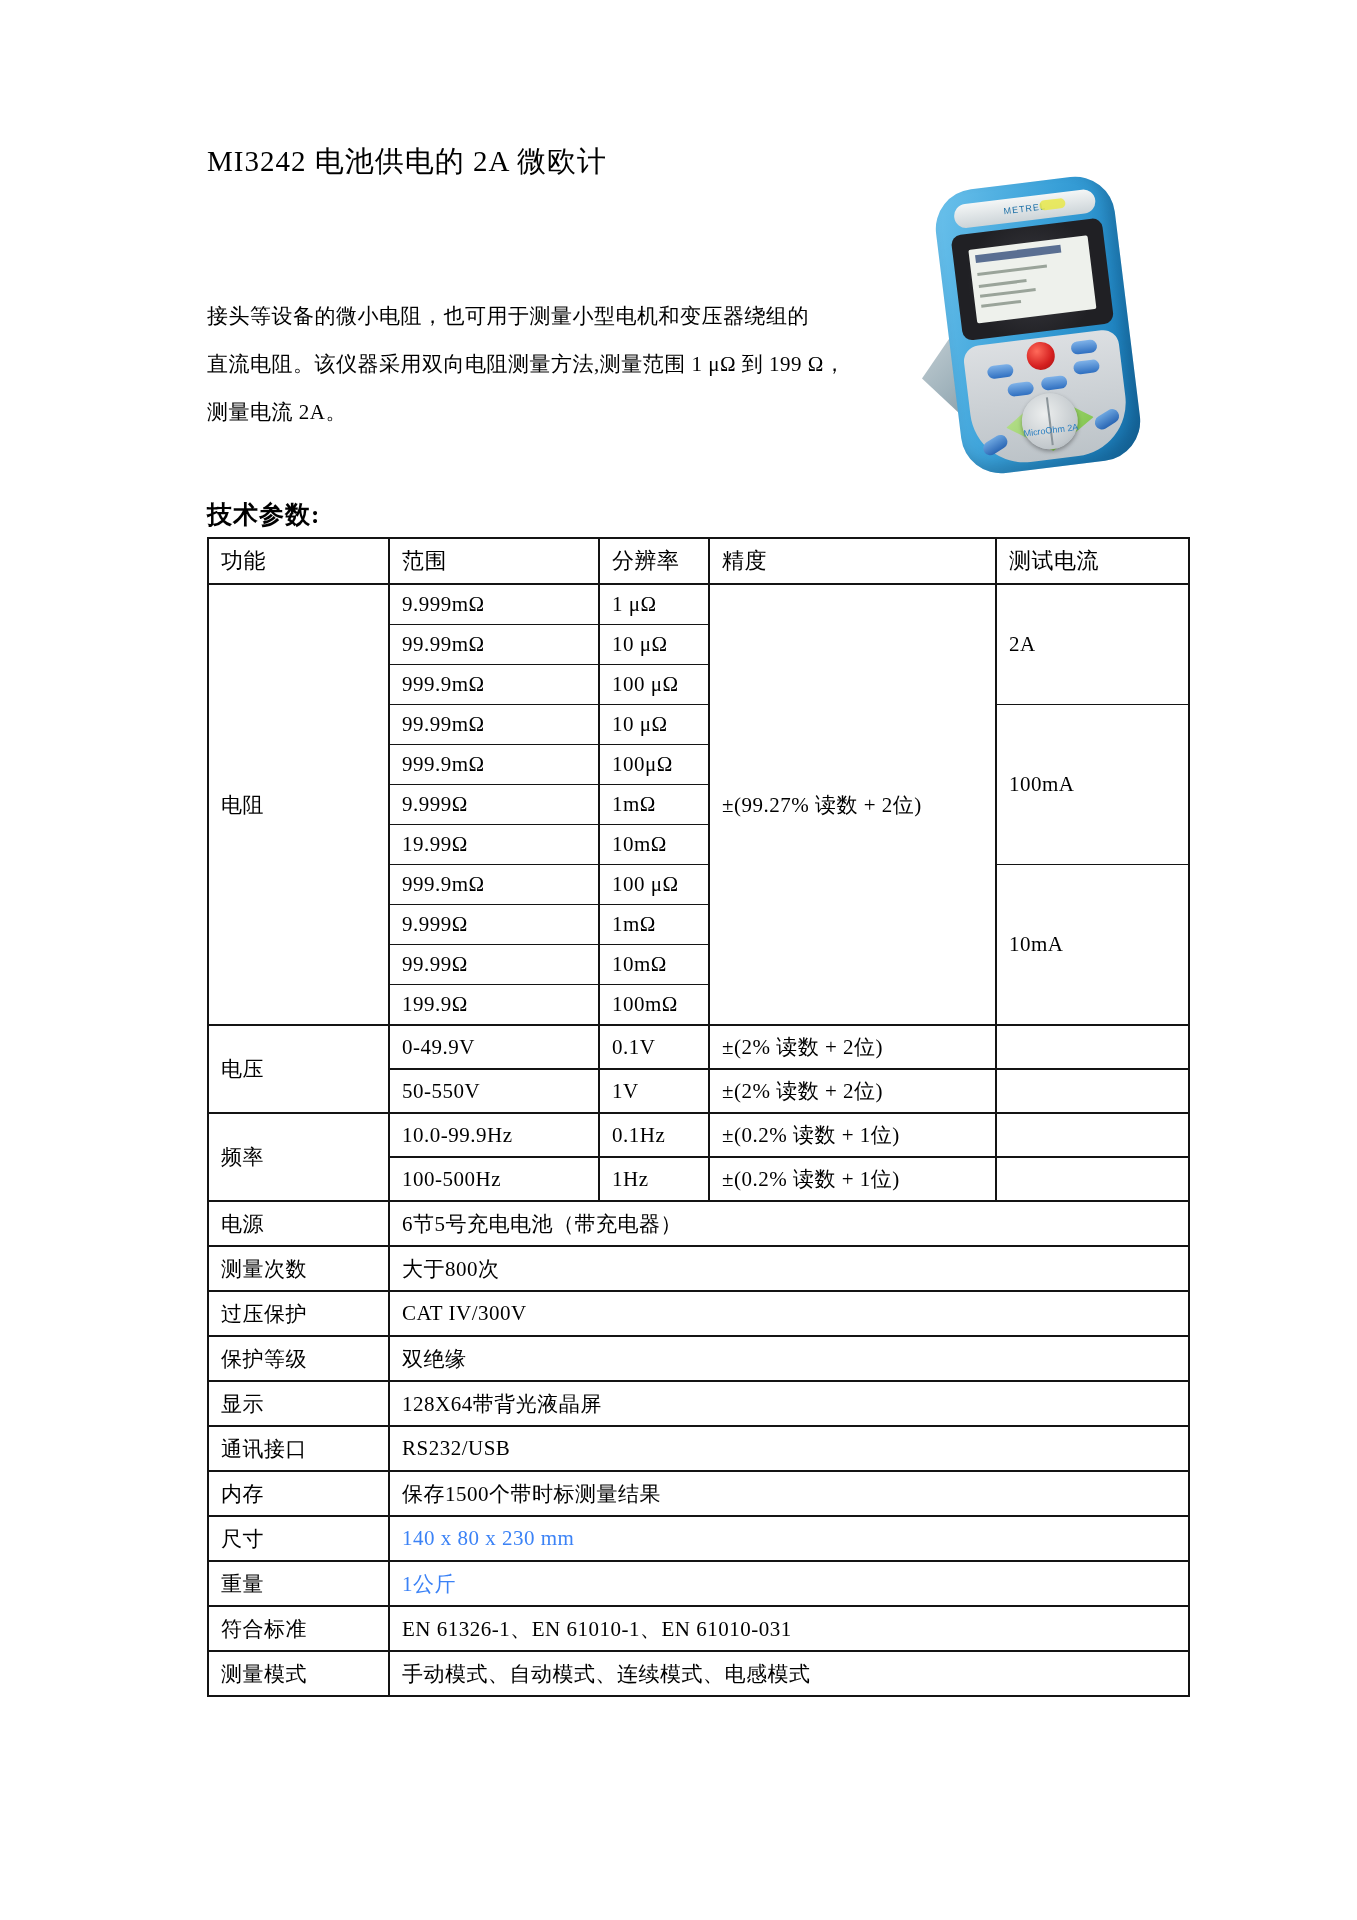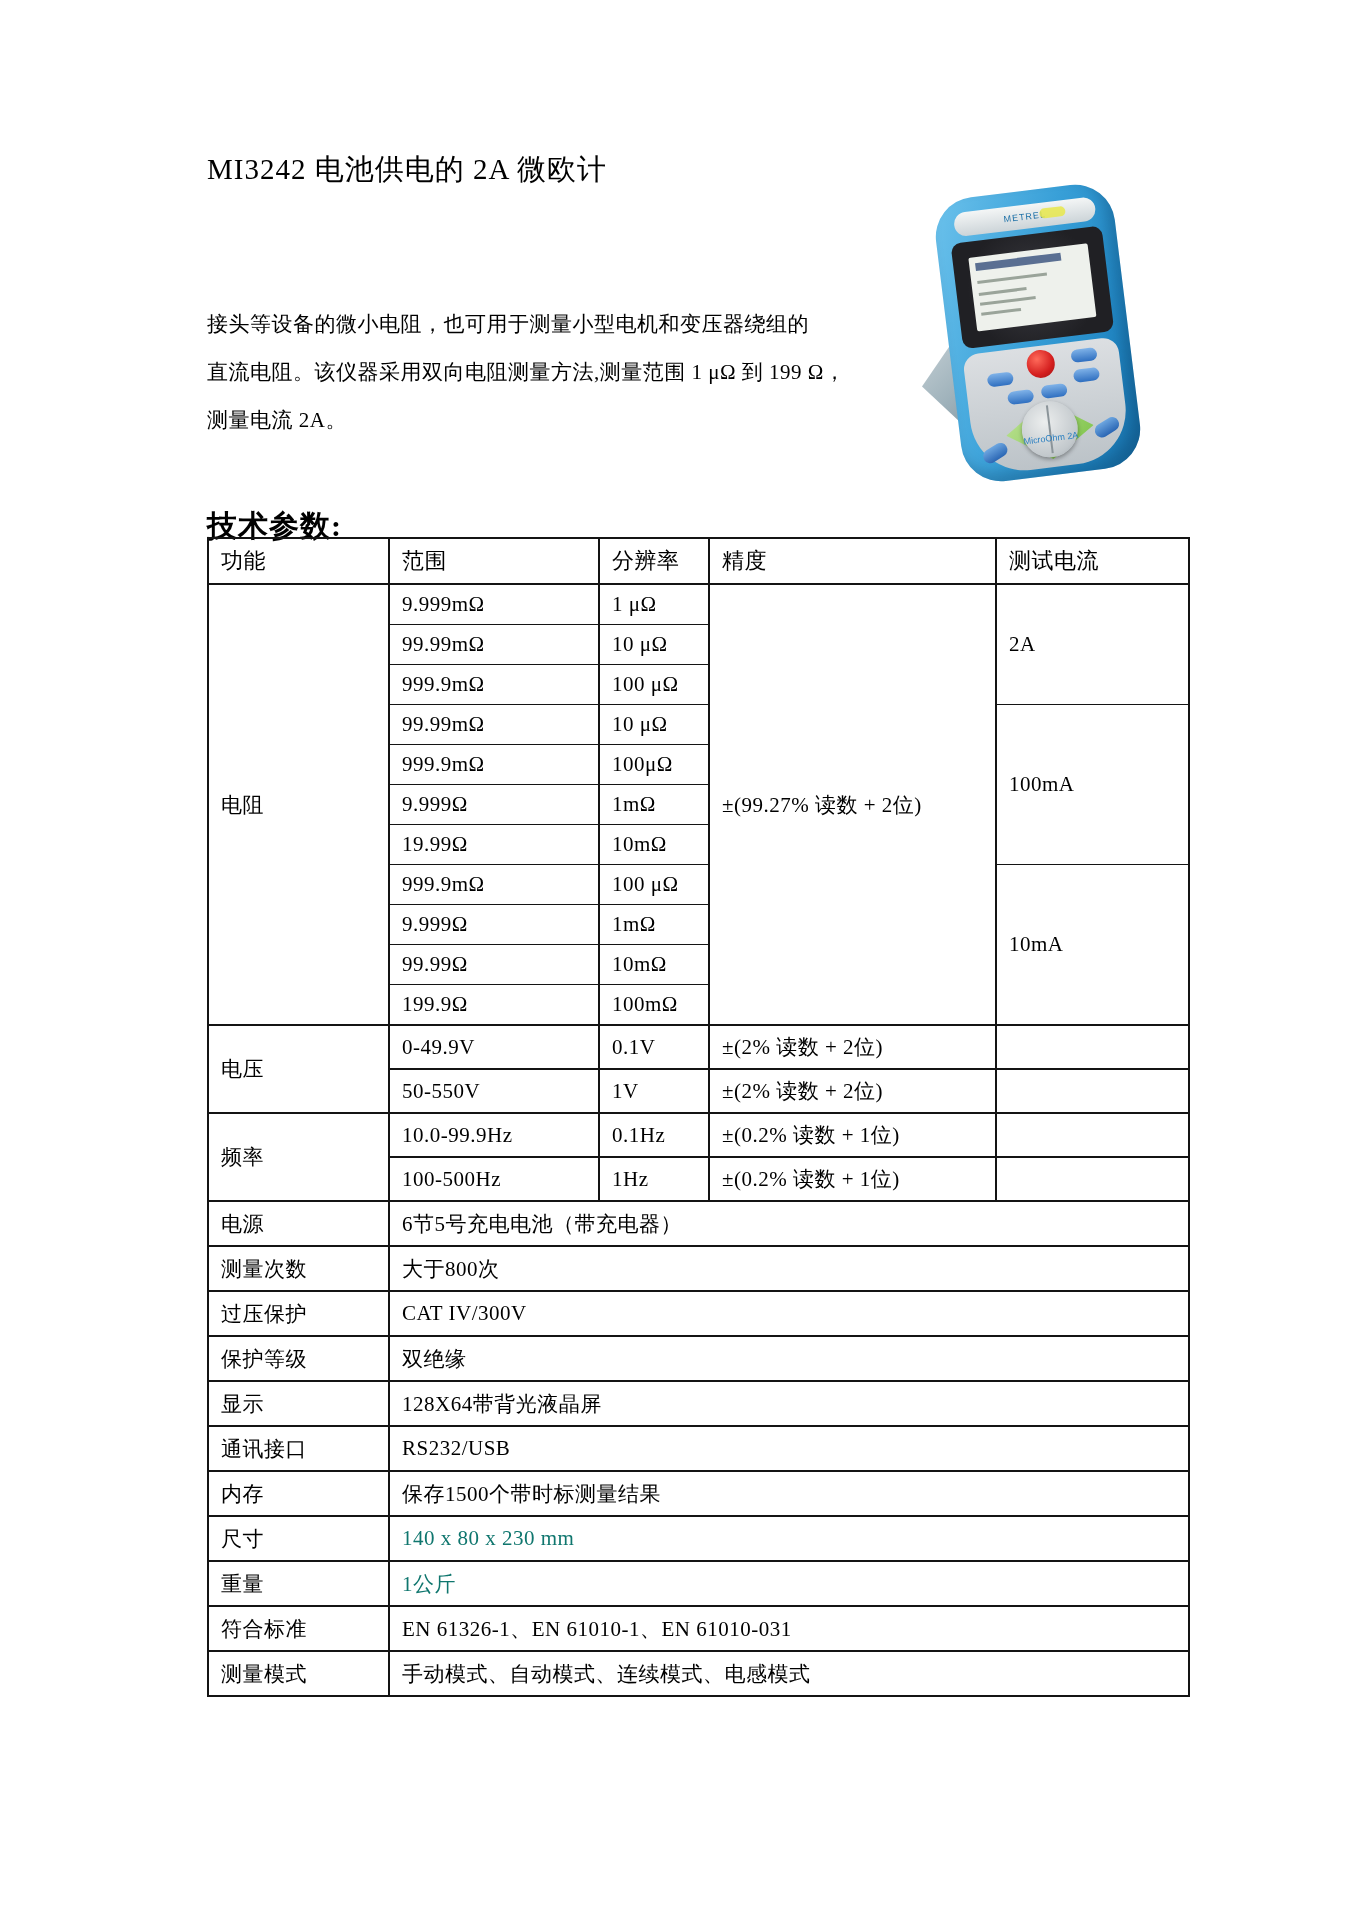--- a/index.html
+++ b/index.html
@@ -1,41 +1,41 @@
 <!DOCTYPE html>
 <html><head>
 <meta charset="utf-8">
 <style>
   html,body{margin:0;padding:0;}
   body{
     width:1357px;height:1920px;position:relative;background:#ffffff;
     font-family:"Liberation Serif","DejaVu Serif",serif;color:#000;
     overflow:hidden;
   }
-  .abs{position:absolute;margin-top:8px;}
+  .abs{position:absolute;}
   
   .doc-title{left:207px;top:142px;font-size:29px;letter-spacing:1px;white-space:nowrap;}
   .intro{left:207px;top:292px;width:560px;}
   .intro .line{height:48px;line-height:48px;font-size:21px;white-space:nowrap;letter-spacing:0.5px;}
   .intro .line.indent{padding-left:44px;}
-  .section-heading{left:207px;top:498px;font-size:30px;font-weight:bold;letter-spacing:1px;text-align:center;}
+  .section-heading{left:207px;top:498px;font-size:25px;font-weight:bold;letter-spacing:1px;text-align:center;}
   
   table.spec{position:absolute;left:207px;top:537px;width:981px;border-collapse:collapse;table-layout:fixed;}
   table.spec th,table.spec td{
     border:2px solid #141414;font-weight:normal;text-align:left;
     font-size:21px;padding:0 0 0 12px;vertical-align:middle;
     font-family:"Liberation Serif","DejaVu Serif",serif;letter-spacing:0.5px;
     overflow:hidden;
   }
   table.spec th{height:44px;font-size:22px;}
   tr.res-row td{height:39px;border-top-width:1px;border-bottom-width:1px;margin-top:24px;}
   tr.vf-row td{height:42px;border-radius:6px;}
   tr.spec-row td{height:43px;}
   td.current-cell{vertical-align:top;padding-top:8px;}
-  td.hl{color:#0f766e;}
+  td.hl{color:#3b82f6;}
   
   .device{left:920px;top:176px;width:232px;height:302px;}
   .kickstand{position:absolute;left:2px;top:128px;width:70px;height:120px;
     background:linear-gradient(135deg,#cfd8dc 0%,#9fb2bb 60%,#7d929c 100%);
     clip-path:polygon(100% 0,100% 100%,55% 92%,0 62%,40% 28%);}
   .dev-body{position:absolute;left:28px;top:6px;width:180px;height:286px;border-radius:40px;
     background:linear-gradient(110deg,#6cc2ec 0%,#39a0d8 45%,#2187c4 78%,#176da5 100%);
     transform:rotate(-7deg);box-shadow:inset -8px -10px 14px rgba(0,40,70,.25);}
   .top-band{position:absolute;left:20px;top:14px;width:142px;height:24px;border-radius:12px;
     background:linear-gradient(#f4f6f6,#ccd4d8);display:flex;align-items:center;justify-content:center;}

